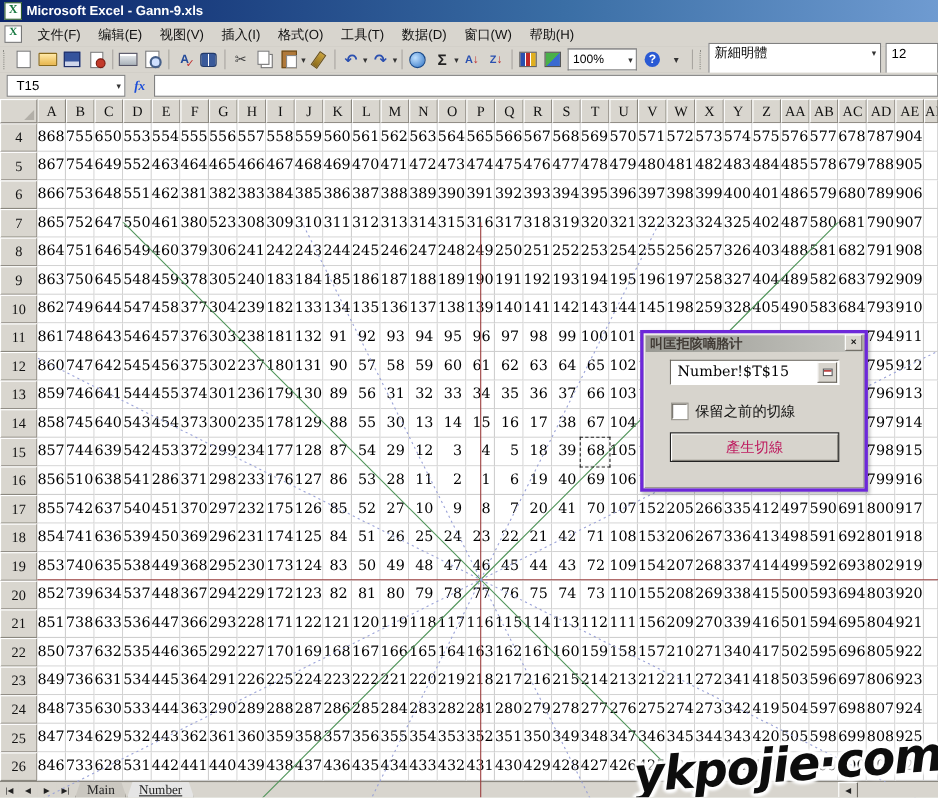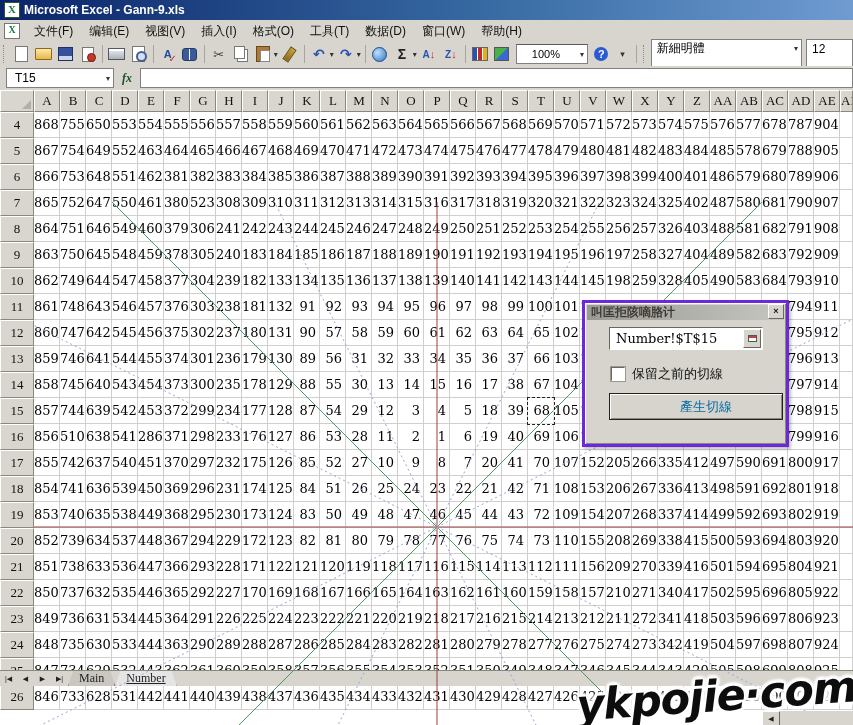--- a/index.html
+++ b/index.html
@@ -38,26 +38,26 @@
   .i-hyperlink-icon::before{content:"";width:13px;height:13px;border-radius:50%;background:radial-gradient(circle at 35% 35%,#bfe0ff,#2f73c4);border:1px solid #1a4a8a;}
   .i-autosum-icon::before{content:"Σ";font-weight:bold;font-size:14px;color:#222;}
   .i-sort-asc-icon::before{content:"A";font:bold 10px "Liberation Sans";color:#2a50b0;}
   .i-sort-asc-icon::after{content:"↓";color:#c03030;font-size:11px;font-weight:bold;}
   .i-sort-desc-icon::before{content:"Z";font:bold 10px "Liberation Sans";color:#2a50b0;}
   .i-sort-desc-icon::after{content:"↓";color:#c03030;font-size:11px;font-weight:bold;}
   .i-chart-wizard-icon::before{content:"";width:14px;height:12px;border:1px solid #666;background:linear-gradient(90deg,#2a50b0 0 28%,#fff 28% 36%,#c02a2a 36% 64%,#fff 64% 72%,#e0b020 72%);}
   .i-drawing-icon::before{content:"";width:13px;height:12px;border:1px solid #555;background:linear-gradient(135deg,#4ab04a 0 50%,#3a6ad0 50%);}
   .i-help-icon::before{content:"?";color:#fff;background:#2a5ad4;border-radius:50%;width:14px;height:14px;text-align:center;line-height:14px;font-weight:bold;font-size:11px;}
   .i-toolbar-options-icon::before{content:"▾";font-size:9px;color:#333;}
-  .zoombox{width:56px;height:18px;background:#fff;border:1px solid #808080;border-top-color:#5a5a5a;font-size:11px;display:flex;align-items:center;justify-content:space-between;padding:0 2px 0 15px;margin:0 3px;}
+  .zoombox{width:56px;height:18px;background:#fff;border:1px solid #808080;border-top-color:#5a5a5a;font-size:11px;display:flex;align-items:center;justify-content:space-between;padding:0 2px 0 4px;margin:0 3px;}
   .combobox{height:18px;background:#fff;border:1px solid #808080;font-size:12px;display:flex;align-items:center;justify-content:space-between;padding:0 2px 11px 5px;}
   
   #formulabar{position:absolute;left:0;top:66px;width:853px;height:24px;background:#d8d5ce;display:flex;align-items:center;border-bottom:1px solid #9a978f;}
   #namebox{width:96px;height:18px;background:#fff;border:1px solid #808080;margin-left:6px;font-size:12px;display:flex;align-items:center;justify-content:space-between;padding:0 2px 0 8px;}
-  .fx{font:italic bold 12px "Liberation Serif",serif;color:#14532d;margin:4px 8px;}
+  .fx{font:italic bold 12px "Liberation Serif",serif;color:#1d4ed8;margin:4px 8px;}
   #formulainput{flex:1;height:18px;background:#fff;border:1px solid #808080;margin-right:0;font-size:12px;padding-left:4px;}
   
   #gridwrap{position:absolute;left:0;top:90px;width:853px;height:620px;background:#fff;}
   table{border-collapse:separate;border-spacing:0;table-layout:fixed;width:853px;}
   th,td{box-sizing:border-box;overflow:hidden;white-space:nowrap;padding:0;}
   .ch,.rh,.corner{background:#d9d6cf;border-right:1px solid #8a877f;border-bottom:1px solid #8a877f;border-top:1px solid #fff;border-left:1px solid #fff;font:13px "Liberation Serif","DejaVu Serif",serif;font-weight:normal;color:#111;text-align:center;}
   .corner{position:relative;}
   .corner::after{content:"";position:absolute;right:2px;bottom:2px;border-left:9px solid transparent;border-bottom:9px solid #b2afa8;}
   td.cell{border-right:1px solid #cfcfcf;border-bottom:1px solid #cfcfcf;font:13px "DejaVu Serif","Liberation Serif",serif;color:#000;text-align:right;padding-right:3px;background:#fff;}
   tr.hdr{height:22px;}tr.datarow{height:26px;}
@@ -68,23 +68,23 @@
   
   #dialog{position:absolute;left:582px;top:300px;width:201px;height:141px;background:#d7d4cd;border:3px solid #6d28d9;box-shadow:inset 1px 1px 0 #fff,inset -1px -1px 0 #8a877f,2px 2px 3px rgba(0,0,0,.25);z-index:20;}
   #dlg-title{position:absolute;left:2px;top:2px;right:2px;height:15px;background:linear-gradient(90deg,#9a9a94,#c6c6c0);display:flex;align-items:center;font:bold 12px "Liberation Sans",sans-serif;color:#403a34;padding-left:4px;}
   #dlg-close{position:absolute;right:2px;top:1px;width:14px;height:13px;background:#d7d4cd;border:1px solid;border-color:#fff #6a675f #6a675f #fff;font:bold 9px "Liberation Sans";text-align:center;line-height:12px;color:#111;}
   #dlg-field{position:absolute;left:24px;top:24px;width:152px;height:21px;background:#fff;border:1px solid;border-color:#6a675f #fff #fff #6a675f;display:flex;align-items:center;}
   #dlg-field .val{flex:1;font:13px "DejaVu Serif",serif;padding-left:6px;}
   #dlg-collapse{width:16px;height:17px;margin:1px;background:#d7d4cd;border:1px solid;border-color:#fff #6a675f #6a675f #fff;display:flex;align-items:center;justify-content:center;}
   #dlg-collapse::before{content:"";width:7px;height:5px;border:1px solid #555;background:#fff;box-shadow:inset 0 2px 0 #b44;}
   #dlg-checkrow{position:absolute;left:26px;top:62px;display:flex;align-items:center;font-size:13px;color:#111;}
   #dlg-checkbox{width:12px;height:12px;background:#fff;border:1px solid;border-color:#6a675f #fff #fff #6a675f;outline:1px solid #9a978f;margin-right:7px;}
-  #dlg-button{position:absolute;left:24px;top:90px;width:152px;height:25px;background:#d7d4cd;border:1px solid #222;box-shadow:inset 1px 1px 0 #fff,inset -1px -1px 0 #8a877f;font-size:13px;color:#0369a1;display:flex;align-items:center;justify-content:center;padding-left:20px;}
+  #dlg-button{position:absolute;left:24px;top:90px;width:152px;height:25px;background:#d7d4cd;border:1px solid #222;box-shadow:inset 1px 1px 0 #fff,inset -1px -1px 0 #8a877f;font-size:13px;color:#be185d;display:flex;align-items:center;justify-content:center;}
   
-  #tabbar{position:absolute;left:0;top:670px;width:853px;height:15px;background:#d8d5ce;border-top:1px solid #8a877f;display:flex;align-items:stretch;font-size:11px;}
+  #tabbar{position:absolute;left:0;top:710px;width:853px;height:15px;background:#d8d5ce;border-top:1px solid #8a877f;display:flex;align-items:stretch;font-size:11px;}
   .navbtn{width:17px;display:flex;align-items:center;justify-content:center;font-size:7px;color:#222;background:#d8d5ce;}
   .tab{padding:0 10px;display:flex;align-items:center;font:12px "Liberation Serif",serif;color:#222;background:#cac7c0;border-left:1px solid #8a877f;border-right:1px solid #8a877f;clip-path:polygon(5px 0,calc(100% - 5px) 0,100% 100%,0 100%);}
   .tab.active{background:#e5e5e5;font-weight:normal;text-decoration:underline;}
   #hscroll{position:absolute;right:0;top:711px;height:14px;left:762px;background:#d8d5ce;display:flex;z-index:8;}
   #hscroll .sbtn{width:16px;height:14px;background:#d8d5ce;border:1px solid;border-color:#fff #6a675f #6a675f #fff;font-size:7px;display:flex;align-items:center;justify-content:center;color:#222;}
   
   #watermark{position:absolute;right:-4px;bottom:4px;z-index:40;font:italic bold 43px "DejaVu Sans",sans-serif;letter-spacing:-1px;color:#0d0d0d;transform:rotate(-4deg);
     text-shadow:0 0 4px #fff,0 0 4px #fff,2px 2px 3px #fff,-2px -2px 3px #fff,2px -2px 3px #fff,-2px 2px 3px #fff,0 3px 3px #fff,0 -3px 3px #fff,3px 0 3px #fff,-3px 0 3px #fff;}
 </style>
 </head>

